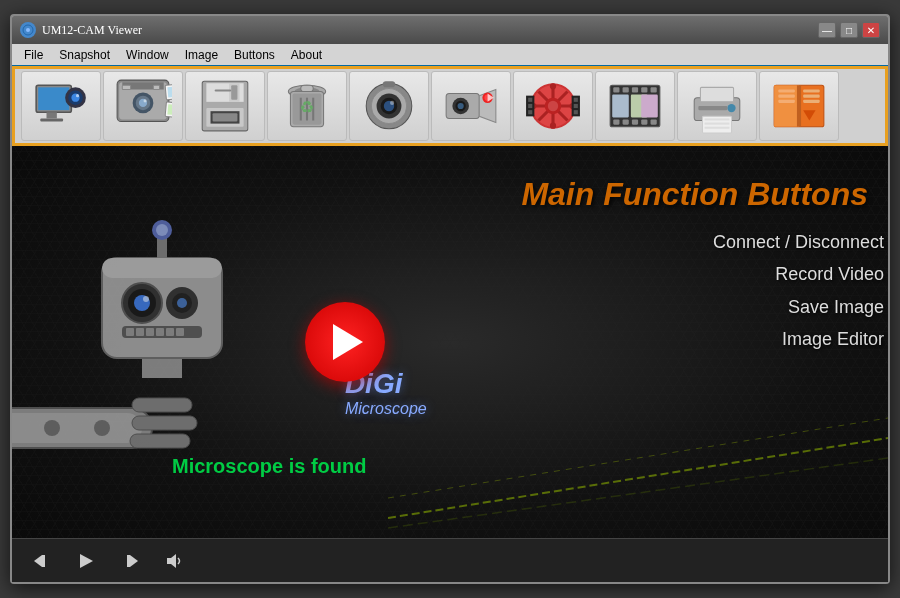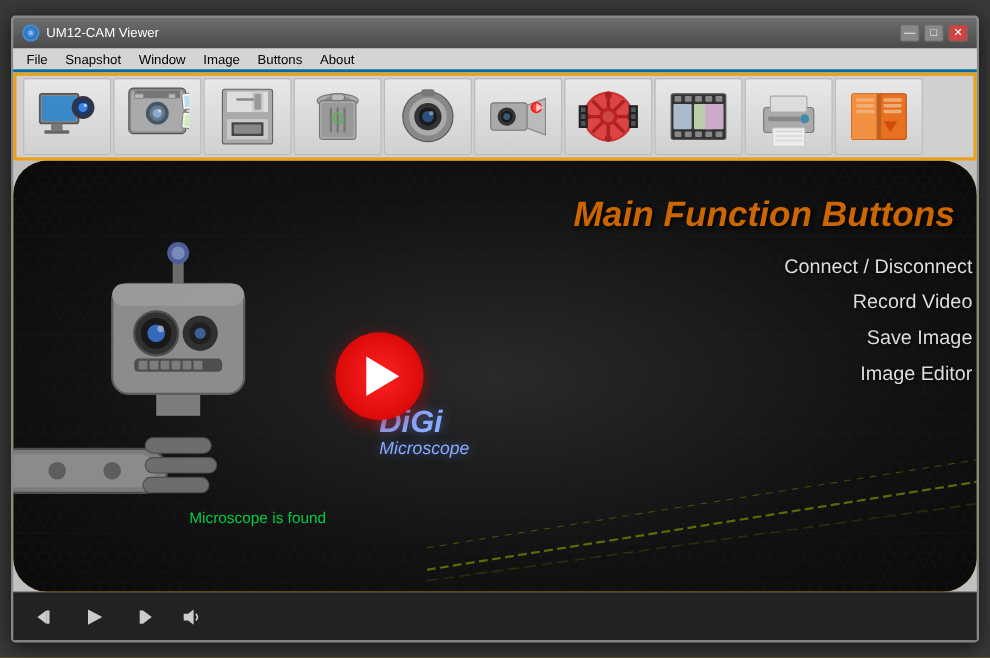--- a/index.html
+++ b/index.html
@@ -32,20 +32,21 @@
       display: flex;
       align-items: center;
       padding: 0 8px;
       border-radius: 2px 2px 0 0;
       justify-content: space-between;
     }
     .title-bar-left {
       display: flex;
       align-items: center;
       gap: 6px;
+      font-family: Liberation Serif, serif;
     }
     .title-icon {
       width: 16px;
       height: 16px;
       background: #4488cc;
       border-radius: 50%;
       display: flex;
       align-items: center;
       justify-content: center;
       font-size: 10px;
@@ -77,21 +78,21 @@
     .title-btn.maximize { background: #888; }
     .title-btn.minimize { background: #888; }
 
     
     .menu-bar {
       background: #d4d4d4;
       height: 22px;
       display: flex;
       align-items: center;
       padding: 0 4px;
-      border-bottom: 3px solid #0369a1;
+      border-bottom: 1px solid #0369a1;
     }
     .menu-item {
       padding: 2px 8px;
       font-size: 12px;
       color: #000;
       cursor: pointer;
     }
 
     
     .toolbar {
@@ -125,24 +126,23 @@
     .icon-wrap {
       display: flex;
       align-items: center;
       justify-content: center;
       font-size: 36px;
     }
 
     
     .main-content {
       flex: 1;
-      background: #eab308;
+      background: #86efac;
       position: relative;
       overflow: hidden;
-      border-radius: 31px;
     }
 
     
     .video-bg {
       width: 100%;
       height: 100%;
       background: radial-gradient(ellipse at center, #2a2a2a 0%, #111 60%, #0a0a0a 100%);
       position: relative;
     }
 
@@ -228,21 +228,22 @@
       line-height: 1.8;
       text-shadow: 1px 1px 3px rgba(0,0,0,0.9);
     }
 
     
     .status-text {
       position: absolute;
       bottom: 60px;
       left: 160px;
       color: #00cc44;
-      font-size: 14px;
+      font-size: 20px;
+      font-weight: bold;
     }
 
     
     .bottom-controls {
       background: #222;
       height: 44px;
       display: flex;
       align-items: center;
       padding: 0 16px;
       gap: 16px;

